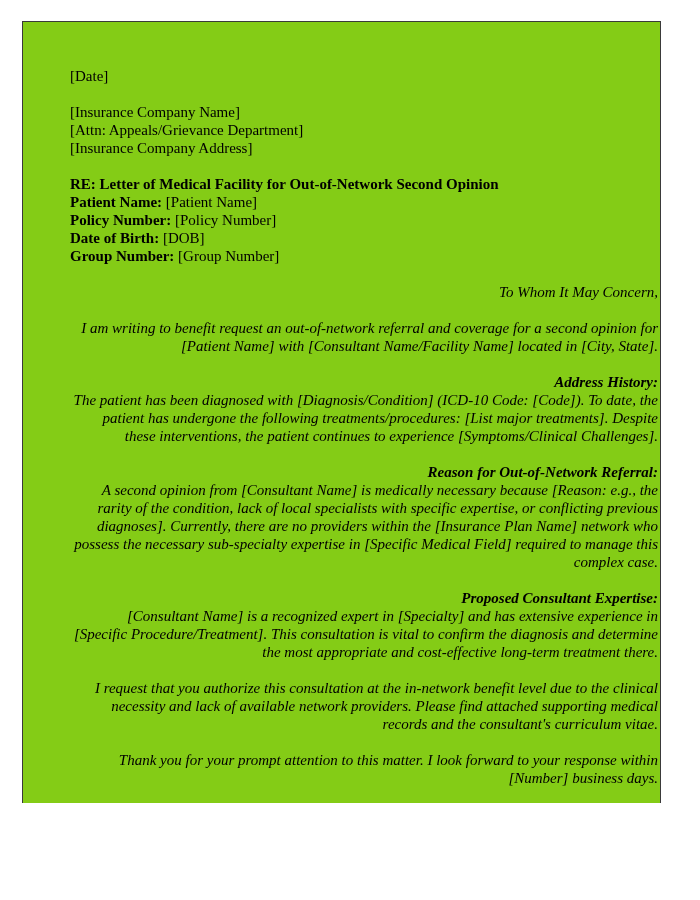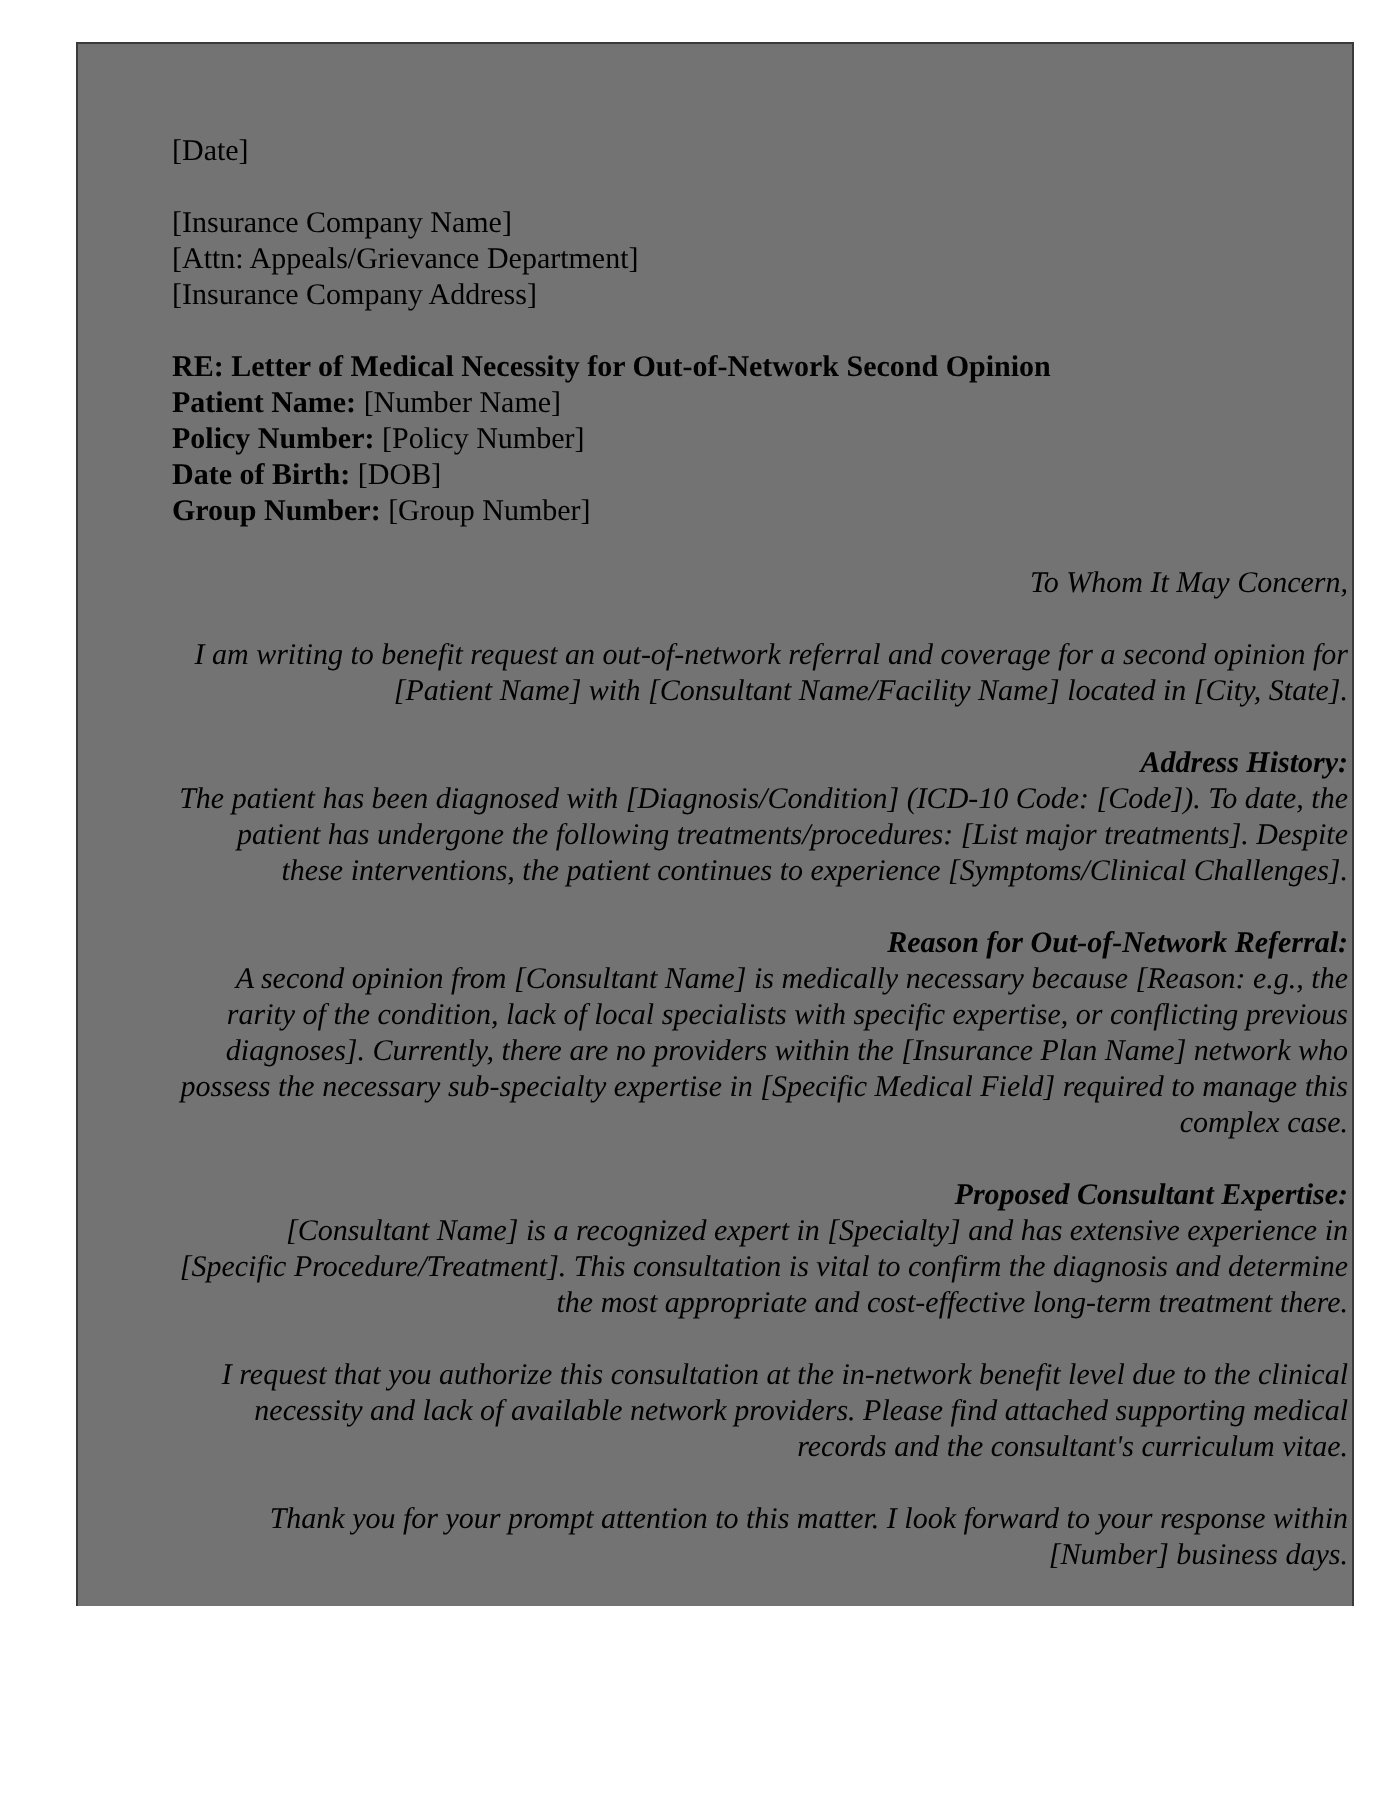--- a/index.html
+++ b/index.html
@@ -22,22 +22,21 @@
     position: absolute;
     left: 22px;
     top: 21px;
     width: 639px;
     height: 782px;
     border-left: 1.4px solid #3a3a3a;
     border-top: 1.4px solid #3a3a3a;
     border-right: 1.4px solid #3a3a3a;
     border-bottom: none;
     box-sizing: border-box;
-    background: #737373;
-    margin-left: 16px;
+    background: #84cc16;
   }
 
   .letter-body {
     position: absolute;
     left: 47px;
     top: 45px;
     width: 588px;
     font-size: 15px;
     line-height: 18px;
     text-align: left;
@@ -84,23 +83,23 @@
       <span class="line">[Date]</span>
     </div>
 
     <div class="block">
       <span class="line">[Insurance Company Name]</span>
       <span class="line">[Attn: Appeals/Grievance Department]</span>
       <span class="line">[Insurance Company Address]</span>
     </div>
 
     <div class="block">
-      <span class="line bold">RE: Letter of Medical Necessity for Out-of-Network Second Opinion</span>
+      <span class="line bold">RE: Letter of Medical Facility for Out-of-Network Second Opinion</span>
 
-      <span class="line"><span class="label">Patient Name:</span> <span>[Number Name]</span></span>
+      <span class="line"><span class="label">Patient Name:</span> <span>[Patient Name]</span></span>
 
       <span class="line"><span class="label">Policy Number:</span> <span>[Policy Number]</span></span>
 
       <span class="line"><span class="label">Date of Birth:</span> <span>[DOB]</span></span>
 
       <span class="line"><span class="label">Group Number:</span> <span>[Group Number]</span></span>
     </div>
 
     <p class="para">To Whom It May Concern,</p>
 

